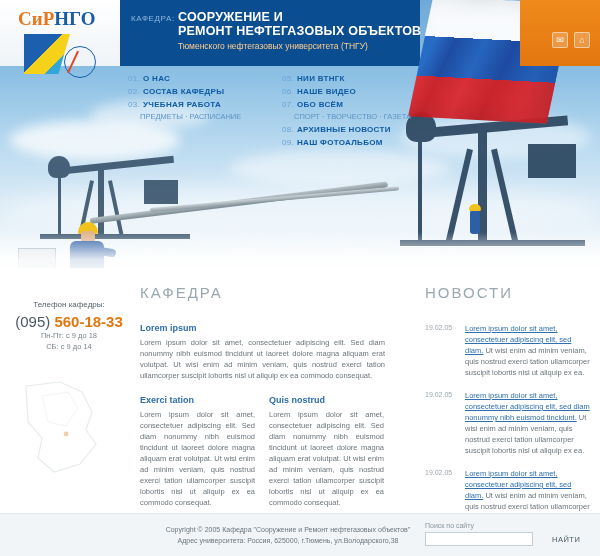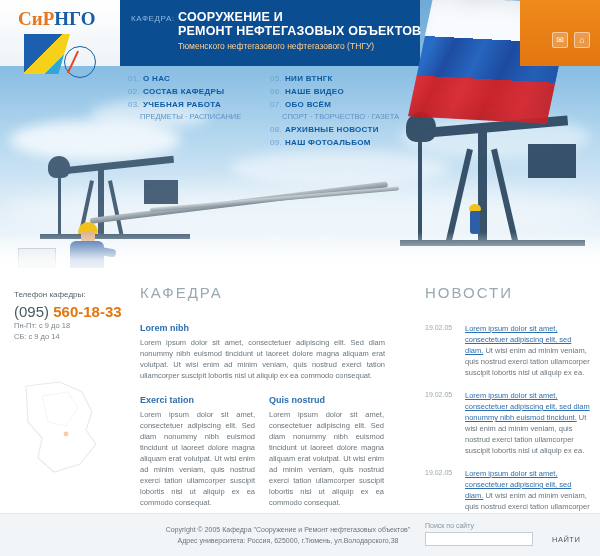--- a/index.html
+++ b/index.html
@@ -140,35 +140,35 @@
   .hdr-btn.b1 { left: 552px; top: 32px; }
   .hdr-btn.b2 { left: 574px; top: 32px; }
 
   
   .nav {
     position: absolute; left: 120px; top: 72px; width: 340px; height: 90px;
     font-size: 8.5px; color: #0b4d91;
   }
   .nav .col { position: absolute; top: 0; }
   .nav .colA { left: 8px; width: 150px; }
-  .nav .colB { left: 150px; width: 180px; }
+  .nav .colB { left: 162px; width: 180px; }
   .nav-item {
     display: block; color: #0f5ba3; text-decoration: none;
     text-transform: uppercase; letter-spacing: .3px;
     line-height: 13px; font-size: 8px; font-weight: bold;
   }
   .nav-item .num { color: #6aa3d4; font-weight: normal; margin-right: 3px; }
   .nav-sub {
     display:block; color: #5d93c4; font-size: 7.5px; text-transform: uppercase;
     line-height: 12px; text-decoration: none; padding-left: 12px;
   }
 
   
   .content { position: absolute; left: 0; top: 268px; width: 600px; height: 245px; background: #ffffff; }
-  .col-left { position: absolute; left: 14px; top: 22px; width: 110px; }
+  .col-left { position: absolute; left: 14px; top: 32px; width: 110px; text-align: center; }
   .phone-label { font-size: 8px; color: #56636b; }
   .phone-num { margin-top: 4px; font-size: 15px; color: #4a5a63; }
   .phone-num b { color: #e2760f; font-weight: bold; }
   .phone-hours { margin-top: 0; font-size: 7.5px; color: #7a858c; line-height: 11px; }
 
   .map-ghost {
     position: absolute; left: 8px; top: 110px; width: 120px; height: 100px;
     opacity: .35;
   }
   .map-ghost svg { width: 100%; height: 100%; }
@@ -285,21 +285,21 @@
       <div class="logo-circle"></div>
       <div class="logo-needle"></div>
     </div>
   </div>
 
   <div class="kaf-label">Кафедра:</div>
   <div class="site-title">
     <div>СООРУЖЕНИЕ И</div>
     <div>РЕМОНТ НЕФТЕГАЗОВЫХ ОБЪЕКТОВ</div>
   </div>
-  <div class="site-sub">Тюменского нефтегазового нефтегазового (ТНГУ)</div>
+  <div class="site-sub">Тюменского нефтегазовых университета (ТНГУ)</div>
   <div class="hdr-btn b1">✉</div>
   <div class="hdr-btn b2">⌂</div>
 
   <div class="nav">
     <div class="col colA">
       <a class="nav-item" href="#"><span class="num">01.</span><span>О НАС</span></a>
       <a class="nav-item" href="#"><span class="num">02.</span><span>СОСТАВ КАФЕДРЫ</span></a>
       <a class="nav-item" href="#"><span class="num">03.</span><span>УЧЕБНАЯ РАБОТА</span></a>
       <a class="nav-sub" href="#">ПРЕДМЕТЫ · РАСПИСАНИЕ</a>
     </div>
@@ -331,21 +331,21 @@
       <svg viewBox="0 0 120 100" xmlns="http://www.w3.org/2000/svg">
         <path d="M18,8 L52,4 L74,14 L84,34 L78,52 L88,66 L72,86 L46,94 L30,80 L34,60 L20,44 Z" fill="#ffffff" stroke="#b9c6ce" stroke-width="1.2"></path>
         <path d="M34,18 L60,14 L70,30 L58,48 L40,44 Z" fill="none" stroke="#cfd9e0" stroke-width=".8"></path>
         <circle cx="58" cy="56" r="2.4" fill="#e2760f"></circle>
       </svg>
     </div>
 
     <div class="col-mid">
       <div class="section-title">КАФЕДРА</div>
       <div class="mid-lead">
-        <h4>Lorem nibh</h4>
+        <h4>Lorem ipsum</h4>
         <p>Lorem ipsum dolor sit amet, consectetuer adipiscing elit. Sed diam nonummy nibh euismod tincidunt ut laoreet dolore magna aliquam erat volutpat. Ut wisi enim ad minim veniam, quis nostrud exerci tation ullamcorper suscipit lobortis nisl ut aliquip ex ea commodo consequat.</p>
       </div>
       <div class="mid-cols">
         <div class="mid-col">
           <h4>Exerci tation</h4>
           <p>Lorem ipsum dolor sit amet, consectetuer adipiscing elit. Sed diam nonummy nibh euismod tincidunt ut laoreet dolore magna aliquam erat volutpat. Ut wisi enim ad minim veniam, quis nostrud exerci tation ullamcorper suscipit lobortis nisl ut aliquip ex ea commodo consequat.</p>
           <a class="more" href="#">Подробнее »</a>
         </div>
         <div class="mid-col">
           <h4>Quis nostrud</h4>

